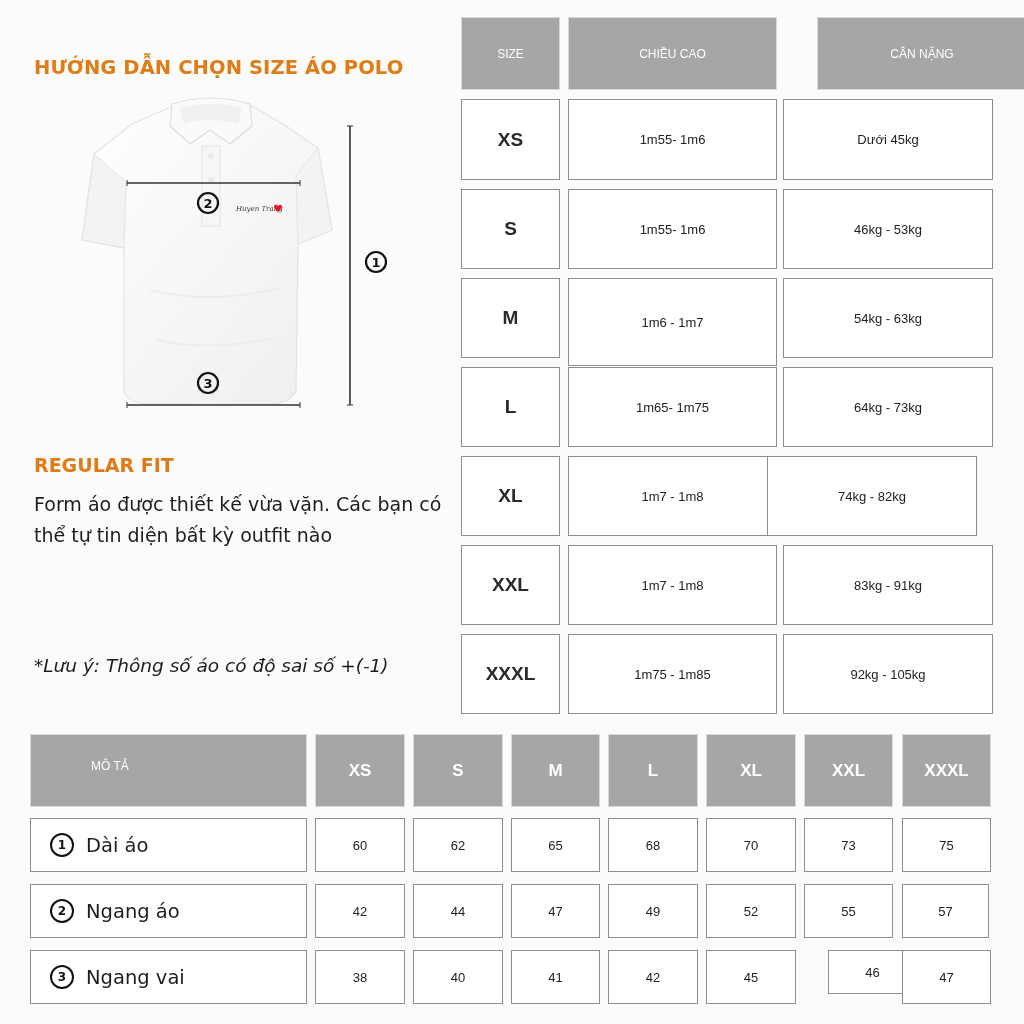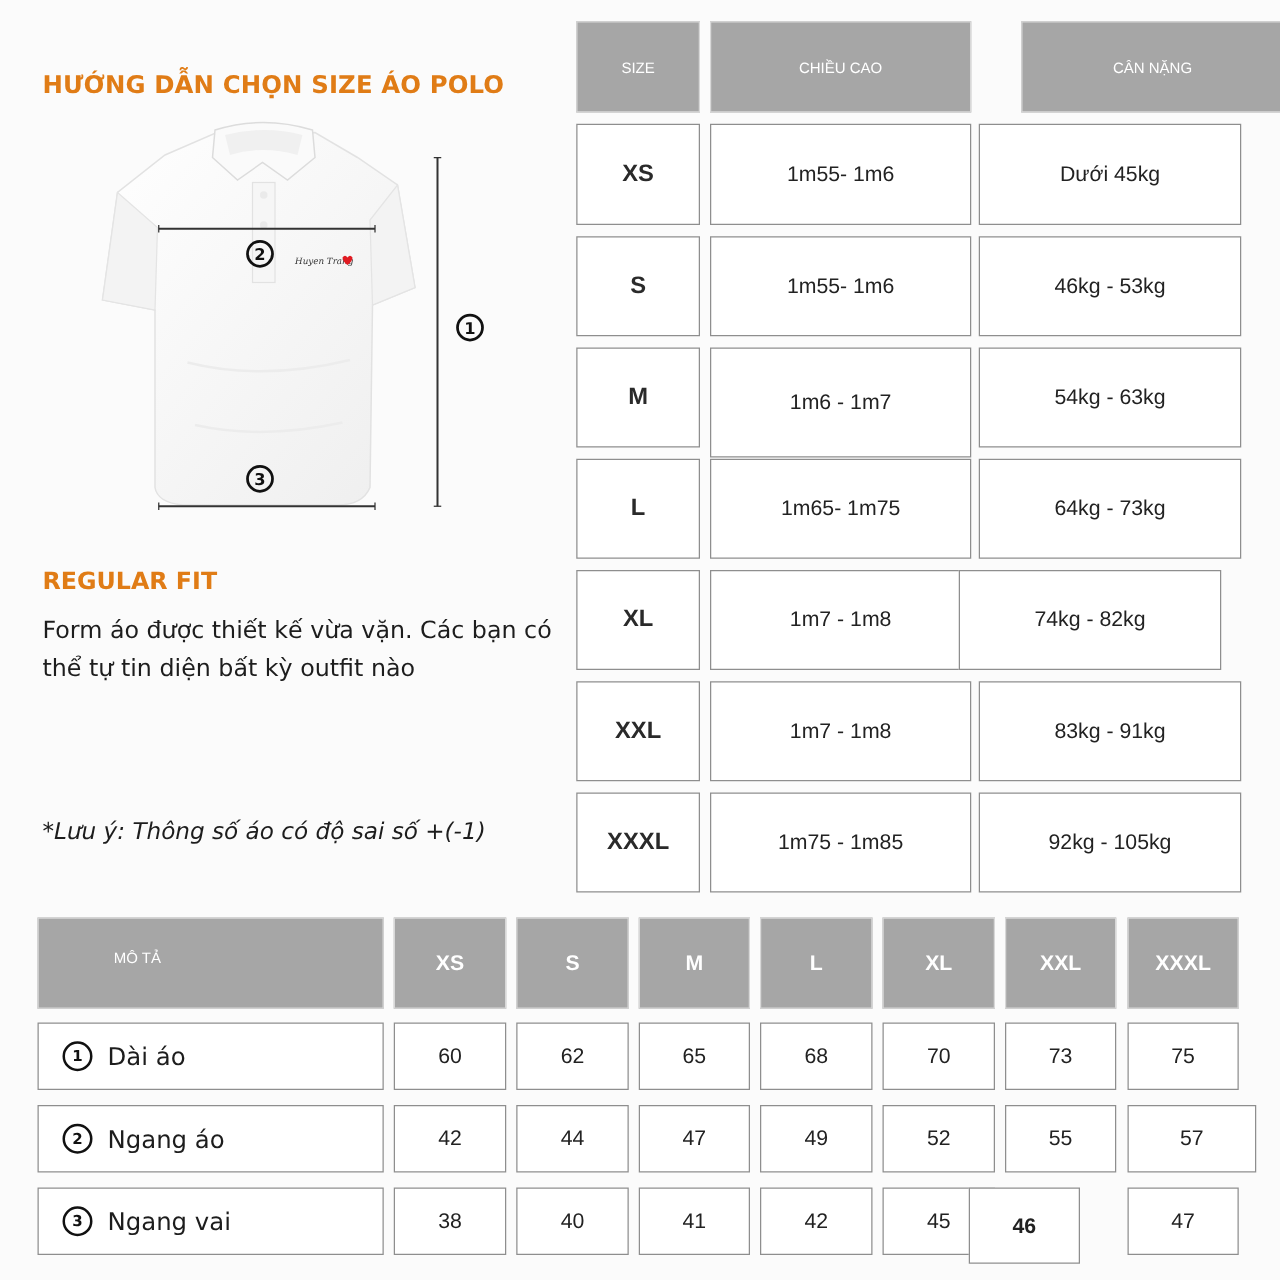--- a/index.html
+++ b/index.html
@@ -10,21 +10,21 @@
 
   .shirt-wrap { position: absolute; left: 60px; top: 90px; width: 340px; height: 330px; }
   .shirt-wrap svg { width: 340px; height: 330px; display: block; }
 
   .fit-title { position: absolute; left: 34px; top: 454px; font-family: "DejaVu Sans", sans-serif; font-weight: bold; font-size: 19px; color: #e07c16; }
   .fit-desc { position: absolute; left: 34px; top: 489px; width: 420px; font-family: "DejaVu Sans", sans-serif; font-size: 19px; line-height: 31px; color: #1d1d1d; }
   .note { position: absolute; left: 34px; top: 655px; font-family: "DejaVu Sans", sans-serif; font-style: italic; font-size: 18.5px; color: #1d1d1d; white-space: nowrap; }
 
   .cell { position: absolute; display: flex; align-items: center; justify-content: center; text-align: center; }
   .hdr { background: #a6a6a6; color: #ffffff; font-size: 12px; border: 1px solid #d8d8d8; }
-  .box { background: #ffffff; border: 1.5px solid #8e8e8e; font-size: 17px; color: #222; }
+  .box { background: #ffffff; border: 1.5px solid #8e8e8e; font-size: 13px; color: #222; }
   .box.size { font-weight: bold; font-size: 19px; color: #2a2a2a; }
   .hdr.bold { font-weight: bold; font-size: 17px; }
 
   .desc-cell { justify-content: flex-start; padding-left: 19px; font-family: "DejaVu Sans", sans-serif; font-size: 19.5px; color: #1d1d1d; }
   .circ { display: inline-flex; align-items: center; justify-content: center; width: 24px; height: 24px; border: 2px solid #111; border-radius: 50%; font-size: 12px; font-weight: bold; color: #111; margin-right: 12px; font-family: "DejaVu Sans", sans-serif; }
   .hdr-desc { justify-content: flex-start; padding-left: 60px; align-items: flex-start; padding-top: 24px; }
 </style>
 </head>
 <body>
 
@@ -158,29 +158,29 @@
     <div class="cell box desc-cell" style="left:30px;top:884px;width:277px;height:54px;">
       <span class="circ">2</span>
       <span>Ngang áo</span>
     </div>
     <div class="cell box" style="left:315px;top:884px;width:90px;height:54px;">42</div>
     <div class="cell box" style="left:413px;top:884px;width:90px;height:54px;">44</div>
     <div class="cell box" style="left:511px;top:884px;width:89px;height:54px;">47</div>
     <div class="cell box" style="left:608px;top:884px;width:90px;height:54px;">49</div>
     <div class="cell box" style="left:706px;top:884px;width:90px;height:54px;">52</div>
     <div class="cell box" style="left:804px;top:884px;width:89px;height:54px;">55</div>
-    <div class="cell box" style="left:902px;top:884px;width:103px;height:54px;">57</div>
+    <div class="cell box" style="left:902px;top:884px;width:87px;height:54px;">57</div>
   </div>
 
   <div>
     <div class="cell box desc-cell" style="left:30px;top:950px;width:277px;height:54px;">
       <span class="circ">3</span>
       <span>Ngang vai</span>
     </div>
     <div class="cell box" style="left:315px;top:950px;width:90px;height:54px;">38</div>
     <div class="cell box" style="left:413px;top:950px;width:90px;height:54px;">40</div>
     <div class="cell box" style="left:511px;top:950px;width:89px;height:54px;">41</div>
     <div class="cell box" style="left:608px;top:950px;width:90px;height:54px;">42</div>
     <div class="cell box" style="left:706px;top:950px;width:90px;height:54px;">45</div>
-    <div class="cell box" style="left:775px;top:950px;width:89px;height:61px;font-weight:bold;">46</div>
+    <div class="cell box" style="left:828px;top:950px;width:89px;height:44px;">46</div>
     <div class="cell box" style="left:902px;top:950px;width:89px;height:54px;">47</div>
   </div>
 </div>
 
 </body></html>

